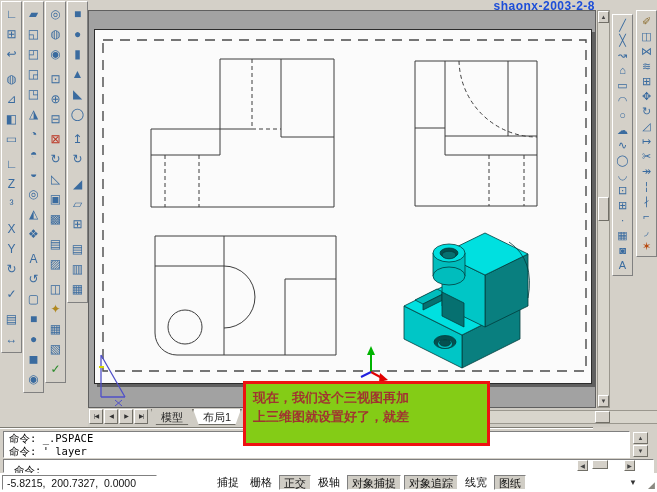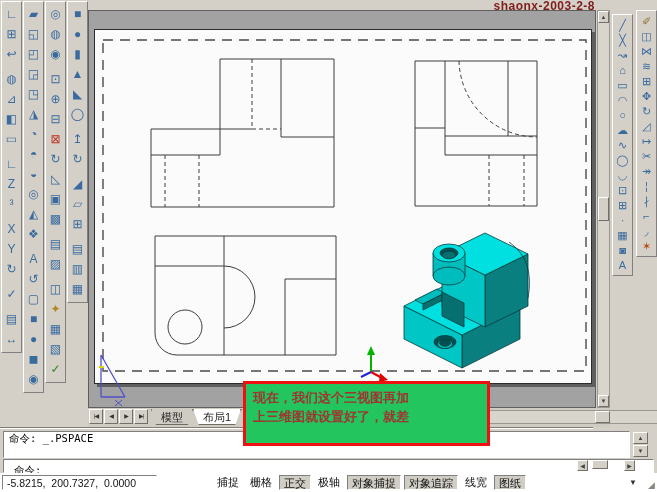--- a/index.html
+++ b/index.html
@@ -89,21 +89,21 @@
   .sbtn{height:15px;margin-top:1px;padding:0 4px;font-size:11px;line-height:15px;color:#111;}
   .sbtn.pressed{border:1px solid;border-color:#808080 #fff #fff #808080;background:#d0cdc5;}
   .status-menu{position:absolute;right:20px;top:5px;font-size:8px;color:#333;}
   .grip{position:absolute;right:2px;bottom:2px;font-size:9px;color:#8a8880;}
 </style>
 </head>
 <body>
 
 <div id="app" data-name="autocad-window">
 
-  <div class="watermark" data-name="watermark-text" style="color: #7f1d1d;">shaonx-2003-2-8</div>
+  <div class="watermark" data-name="watermark-text" style="color: #1d4ed8;">shaonx-2003-2-8</div>
 
   <div class="tb-col" style="left:1px;top:1px;" data-name="ucs-toolbar">
 
   <div class="tbtn" data-name="ucs">∟</div>
       <div class="tbtn" data-name="ucs-dialog">⊞</div>
       <div class="tbtn" data-name="ucs-previous">↩</div>
       <div class="tbtn gap" data-name="world-ucs">◍</div>
       <div class="tbtn" data-name="object-ucs">⊿</div>
       <div class="tbtn" data-name="face-ucs">◧</div>
       <div class="tbtn" data-name="view-ucs">▭</div>
@@ -301,30 +301,31 @@
         <div class="tab active" data-name="tab-layout1">布局1</div>
         <div class="tab" data-name="tab-layout2">布局2</div>
       </div>
     <div class="hscroll" data-name="horizontal-scrollbar">
       <div class="sc-btn h-left" data-name="scroll-left-icon">◀</div>
       <div class="h-thumb" data-name="horizontal-scroll-thumb"></div>
 
     </div>
   </div>
 
-  <div class="annotation" data-name="tutorial-annotation" style="background: #22c55e; border: 3px solid rgb(238, 17, 17); color: rgb(160, 52, 48); font-family: Liberation Serif, serif;">
+  <div class="annotation" data-name="tutorial-annotation" style="background: #84cc16; border: 3px solid rgb(238, 17, 17); color: rgb(160, 52, 48); font-family: Liberation Serif, serif;">
 
   <div class="ann-line" data-name="tutorial-annotation-item-0">现在，我们这个三视图再加</div>
       <div class="ann-line" data-name="tutorial-annotation-item-1">上三维图就设置好了，就差</div>
     </div>
 
   <div class="cmdwin" data-name="command-window">
     <div class="cmd-history" data-name="command-history">
 
     <div class="cmdline" data-name="command-history-item-0">命令: _.PSPACE</div>
+        <div class="cmdline" data-name="command-history-item-1">命令: '_layer</div>
       </div>
     <div class="cmd-varrows" data-name="command-scrollbar">
       <div class="cv cv-up" data-name="command-scroll-up-icon">▲</div>
       <div class="cv cv-dn" data-name="command-scroll-down-icon">▼</div>
     </div>
     <div class="cmd-active" data-name="command-input-line">
       <span class="cmdline" data-name="command-prompt">命令:</span>
       <div class="cmd-hs" data-name="command-hscrollbar">
         <div class="sc-btn ch-left" data-name="command-scroll-left-icon">◀</div>
         <div class="ch-thumb" data-name="command-hscroll-thumb"></div>

